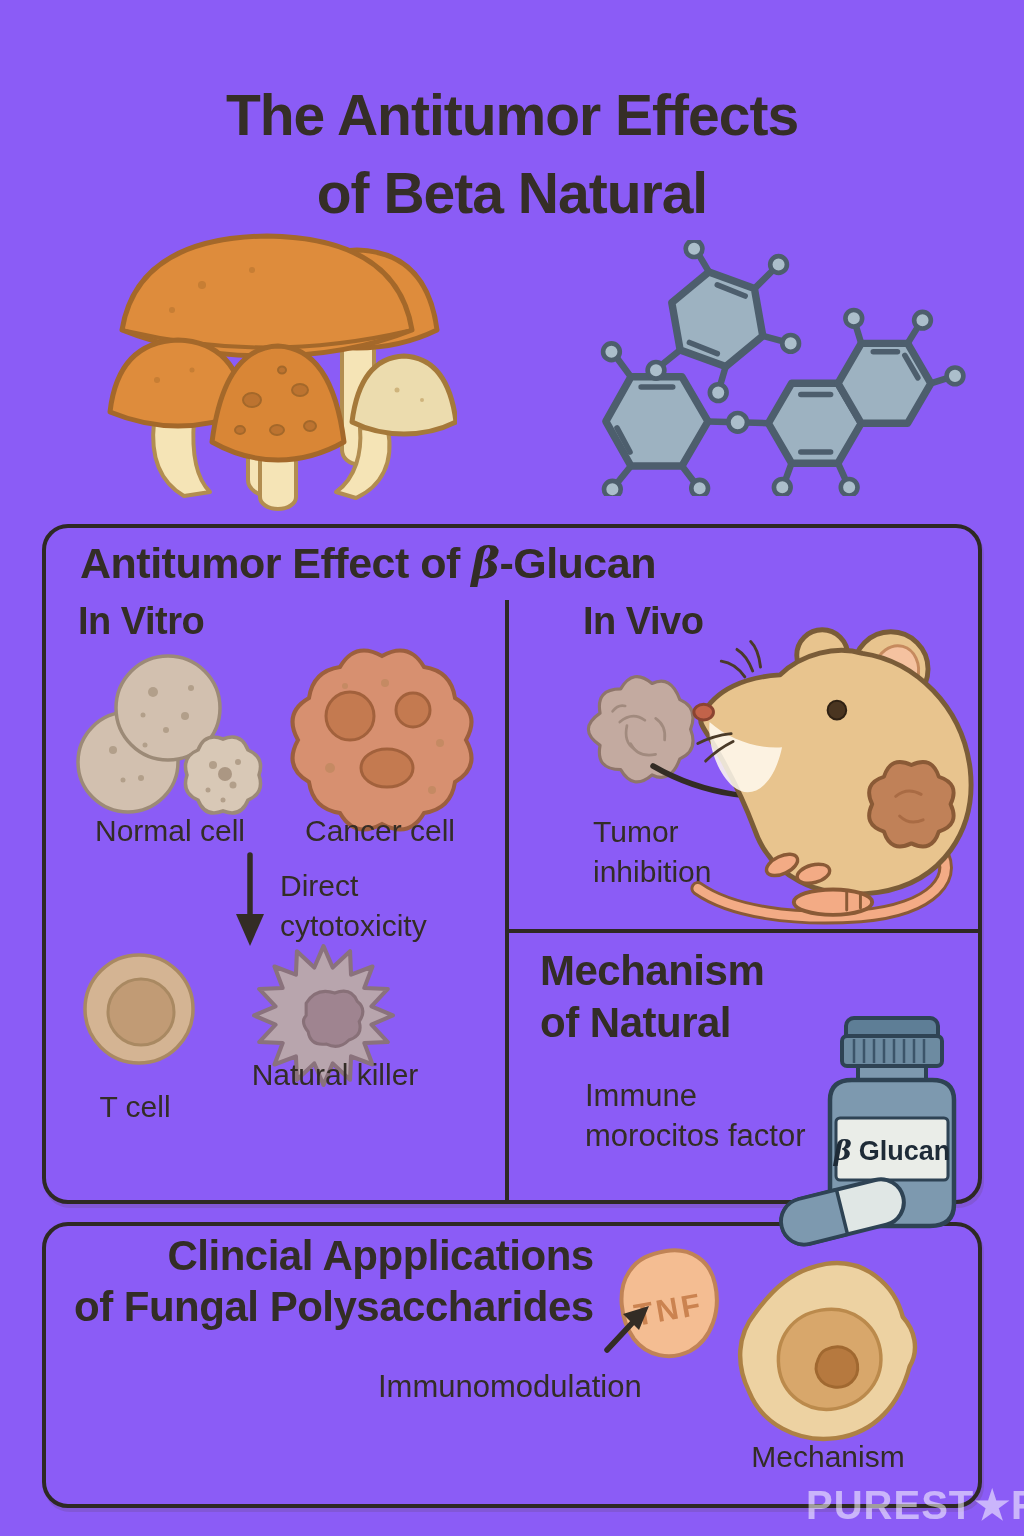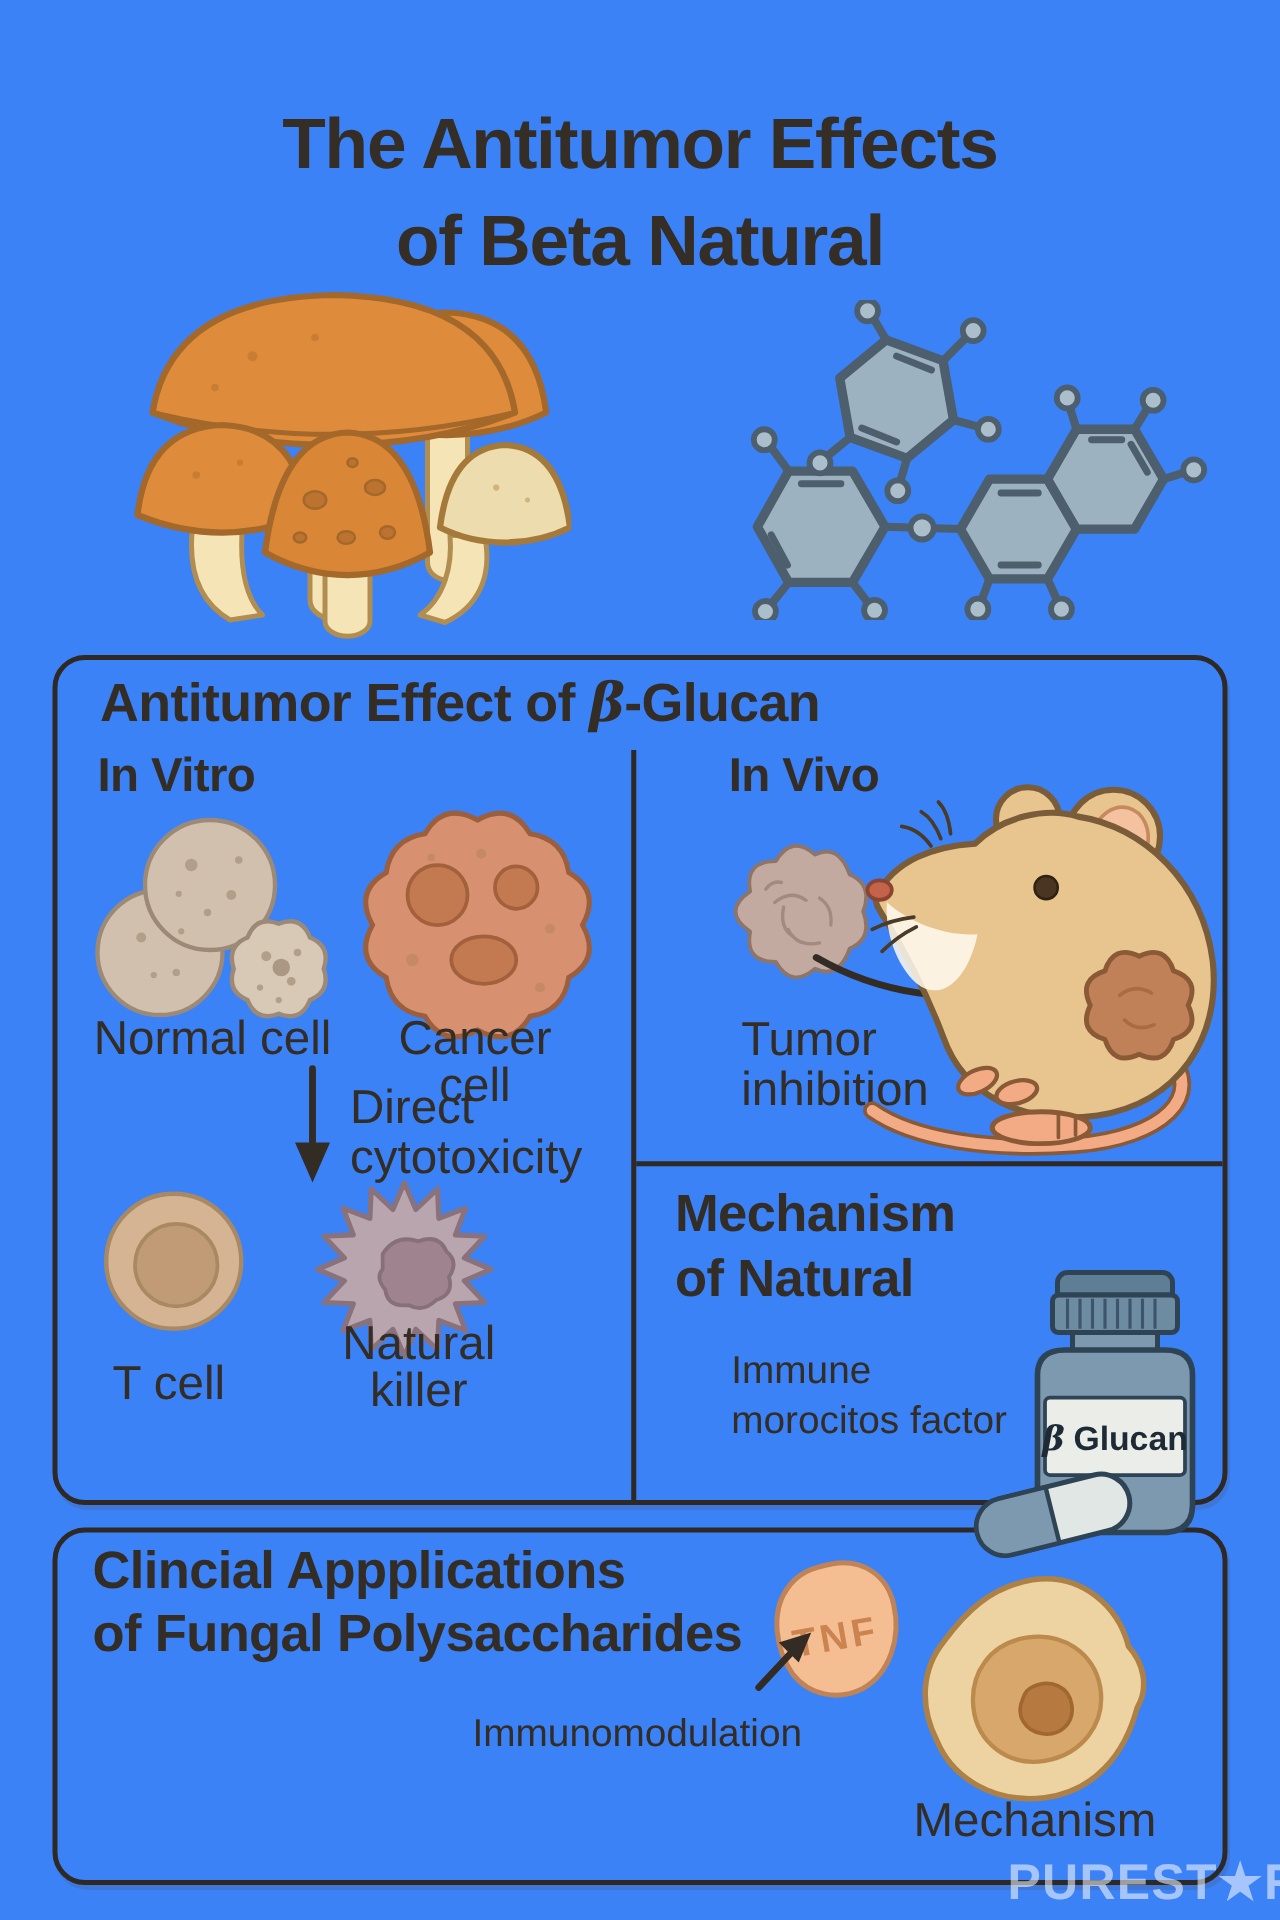--- a/index.html
+++ b/index.html
@@ -1,33 +1,33 @@
 <!DOCTYPE html>
 <html><head>
 <meta charset="utf-8">
 <style>
   html,body{margin:0;padding:0;}
   .canvas{
     position:relative; width:1024px; height:1536px;
-    background:#3b82f6; overflow:hidden;
+    background:#8b5cf6; overflow:hidden;
     font-family:"Liberation Sans", sans-serif; color:#332d26;
   }
   .abs{position:absolute;}
   .title{
     left:0; top:76px; width:1024px; text-align:center;
     font-size:57px; font-weight:700; line-height:78px; letter-spacing:-1px;
     color:#352e27;
   }
   .panel{
     border:4px solid #2e2924; border-radius:26px; box-sizing:border-box;
     box-shadow:2px 4px 0 rgba(80,60,40,.15); background:transparent;
   }
   .panel-heading{ font-size:43px; font-weight:700; letter-spacing:-0.5px; }
   .section-title{ font-size:38px; font-weight:700; letter-spacing:-0.5px; }
-  .label{ font-size:38px; font-weight:400; line-height:38px; }
+  .label{ font-size:30px; font-weight:400; line-height:38px; }
   .label.center{ text-align:center; }
   .mech-heading{ font-size:42px; font-weight:700; line-height:52px; letter-spacing:-0.5px; }
   .mech-body{ font-size:31px; font-weight:400; line-height:40px; }
   .clinical-heading{ font-size:42px; font-weight:700; line-height:51px; letter-spacing:-0.5px; }
   .divider{ background:#2e2924; }
   .beta{ font-style:italic; font-family:"DejaVu Serif", serif; font-weight:700; }
   .watermark{
     left:806px; top:1482px; font-size:40px; font-weight:700; letter-spacing:1px;
     color:rgba(255,255,255,0.55);
   }
@@ -293,21 +293,21 @@
 
   <svg class="abs" style="left:770px; top:1176px; z-index:6;" width="145" height="72" viewBox="0 0 145 72">
     <g transform="rotate(-14 72 36)" stroke="#2e4354" stroke-linejoin="round">
       <rect x="10" y="13" width="125" height="46" rx="23" fill="#e0e7e5" stroke-width="4"></rect>
       <path d="M33,13 A23,23 0 0 0 10,36 A23,23 0 0 0 33,59 L72,59 L72,13 Z" fill="#7d99af" stroke-width="3.5"></path>
     </g>
   </svg>
 
   <div class="abs panel" style="left:42px; top:1222px; width:940px; height:286px;"></div>
 
-  <div class="abs clinical-heading" style="left:74px; top:1230px;">
+  <div class="abs clinical-heading" style="left:74px; top:1230px;text-align:right;">
     <div>Clincial Appplications</div>
     <div>of Fungal Polysaccharides</div>
   </div>
 
   <svg class="abs" style="left:612px; top:1246px;" width="110" height="118" viewBox="0 0 110 118">
     <path d="M54,5 C78,1 98,14 103,38 C109,64 100,93 78,105 C58,115 35,110 22,93 C8,73 5,44 17,26 C26,12 38,8 54,5 Z" fill="#f4bd92" stroke="#c08356" stroke-width="4" stroke-linejoin="round"></path>
     <text x="57" y="74" text-anchor="middle" font-size="31" font-weight="bold" fill="#cb8350" letter-spacing="3" transform="rotate(-10 57 66)">TNF</text>
   </svg>
 
   <svg class="abs" style="left:597px; top:1298px;" width="62" height="62" viewBox="0 0 62 62">

